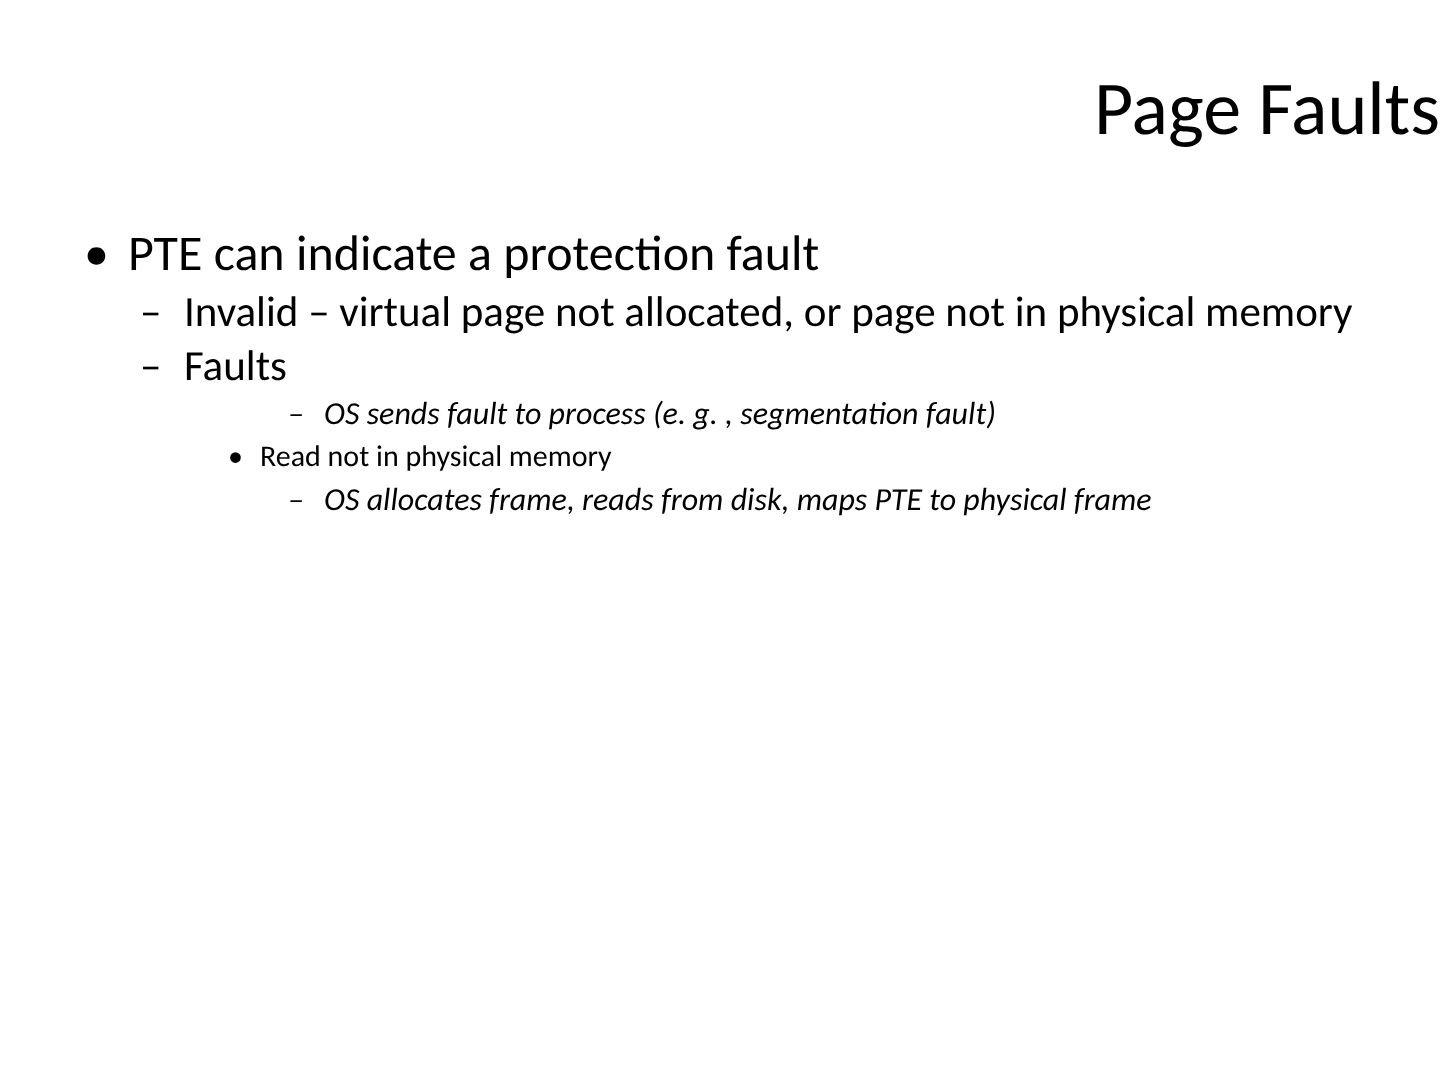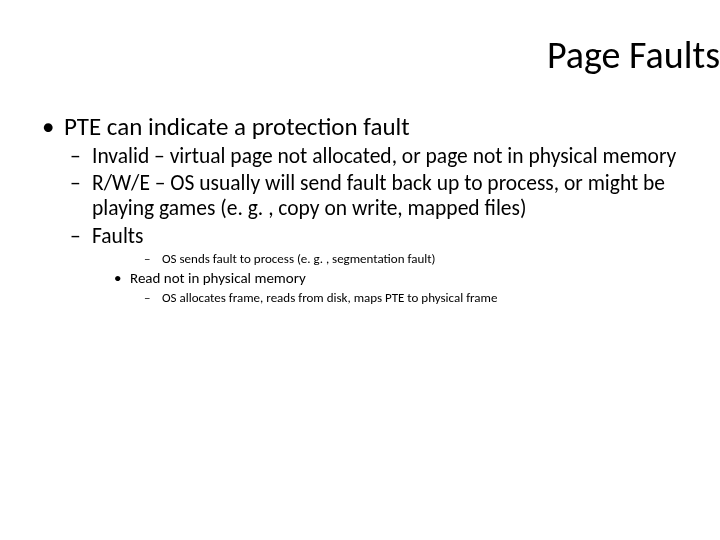--- a/index.html
+++ b/index.html
@@ -72,25 +72,26 @@
     position: relative;
   }
   .l3::before {
     content: "•";
     position: absolute;
     left: 78px;
     top: 0;
   }
   
   .l4 {
-    font-size: 13px;
+    font-size: 16px;
     line-height: 1.25;
     margin-top: 2px;
     padding-left: 126px;
     position: relative;
+    font-style: italic;
   }
   .l4::before {
     content: "–";
     position: absolute;
     left: 108px;
     top: 0;
   }
   .footer {
     position: absolute;
     bottom: 14px;
@@ -103,21 +104,20 @@
 <body>
 
 <div class="slide">
   <div class="title">Page Faults</div>
 
   <div class="content">
     <ul>
       <li class="l1">PTE can indicate a protection fault</li>
       <li class="l2">Invalid – virtual page not allocated, or page not in physical memory</li>
 
-      <li class="l2">R/W/E – OS usually will send fault back up to process, or might be playing games (e. g. , copy on write, mapped files)</li>
       <li class="l2">Faults</li>
       <li class="l4">OS sends fault to process (e. g. , segmentation fault)</li>
       <li class="l3">Read not in physical memory</li>
       <li class="l4">OS allocates frame, reads from disk, maps PTE to physical frame</li>
     </ul>
   </div>
 
   <div class="footer">
     
     

